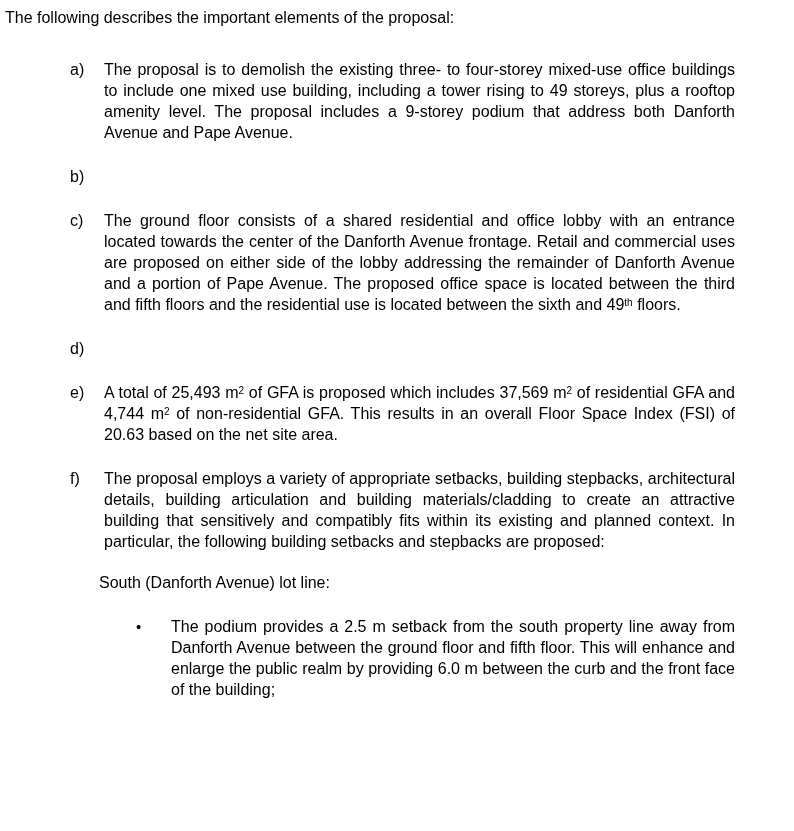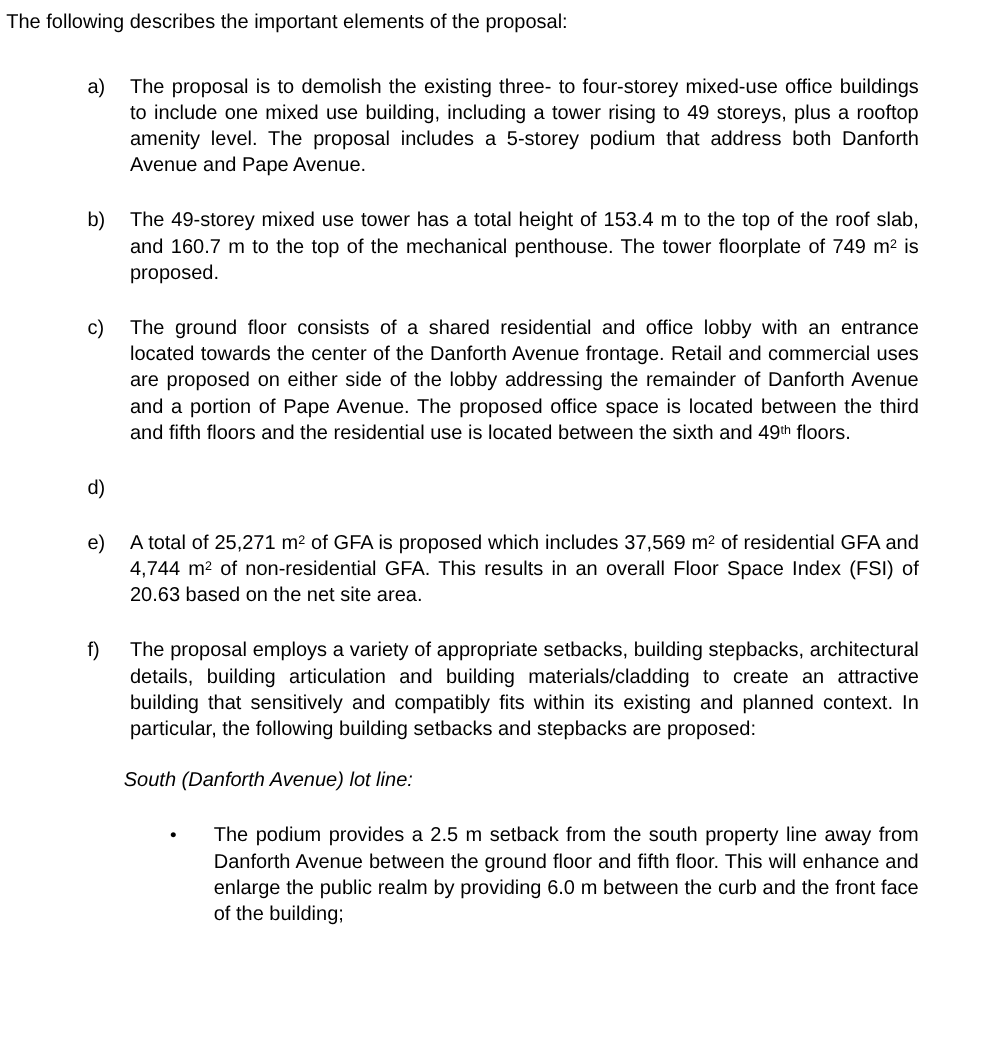--- a/index.html
+++ b/index.html
@@ -38,21 +38,20 @@
     width: 34px;
     flex: none;
   }
   .item-text {
     width: 631px;
     flex: none;
     text-align: justify;
   }
   .subheading {
     margin: 0 0 23px 94px;
-    font-style: italic;
   }
   .bullet {
     display: flex;
     margin-left: 131px;
   }
   .bullet-marker {
     width: 35px;
     flex: none;
     font-size: 15px;
   }
@@ -71,40 +70,39 @@
 </style>
 </head>
 <body>
 
 <div class="doc">
 
   <p class="intro">The following describes the important elements of the proposal:</p>
 
   <div class="item">
     <span class="item-label">a)</span>
-    <p class="item-text"><span>The proposal is to demolish the existing three- to four-storey mixed-use office buildings to include one mixed use building, including a tower rising to 49 storeys, plus a rooftop amenity level. The proposal includes a 5-storey podium that address both Danforth Avenue and Pape Avenue.</span></p>
+    <p class="item-text"><span>The proposal is to demolish the existing three- to four-storey mixed-use office buildings to include one mixed use building, including a tower rising to 49 storeys, plus a rooftop amenity level. The proposal includes a 9-storey podium that address both Danforth Avenue and Pape Avenue.</span></p>
   </div>
 
   <div class="item">
     <span class="item-label">b)</span>
-    <p class="item-text"><span>The 49-storey mixed use tower has a total height of 153.4 m to the top of the roof slab, and 160.7 m to the top of the mechanical penthouse. The tower floorplate of 749 m</span><sup>2</sup><span> is proposed.</span></p>
   </div>
 
   <div class="item">
     <span class="item-label">c)</span>
     <p class="item-text"><span>The ground floor consists of a shared residential and office lobby with an entrance located towards the center of the Danforth Avenue frontage. Retail and commercial uses are proposed on either side of the lobby addressing the remainder of Danforth Avenue and a portion of Pape Avenue. The proposed office space is located between the third and fifth floors and the residential use is located between the sixth and 49</span><sup>th</sup><span> floors.</span></p>
   </div>
 
   <div class="item">
     <span class="item-label">d)</span>
   </div>
 
   <div class="item">
     <span class="item-label">e)</span>
-    <p class="item-text"><span>A total of 25,271 m</span><sup>2</sup><span> of GFA is proposed which includes 37,569 m</span><sup>2</sup><span> of residential GFA and 4,744 m</span><sup>2</sup><span> of non-residential GFA. This results in an overall Floor Space Index (FSI) of 20.63 based on the net site area.</span></p>
+    <p class="item-text"><span>A total of 25,493 m</span><sup>2</sup><span> of GFA is proposed which includes 37,569 m</span><sup>2</sup><span> of residential GFA and 4,744 m</span><sup>2</sup><span> of non-residential GFA. This results in an overall Floor Space Index (FSI) of 20.63 based on the net site area.</span></p>
   </div>
 
   <div class="item last">
     <span class="item-label">f)</span>
     <p class="item-text"><span>The proposal employs a variety of appropriate setbacks, building stepbacks, architectural details, building articulation and building materials/cladding to create an attractive building that sensitively and compatibly fits within its existing and planned context. In particular, the following building setbacks and stepbacks are proposed:</span></p>
   </div>
 
   <p class="subheading">South (Danforth Avenue) lot line:</p>
 
   <div class="bullet">

